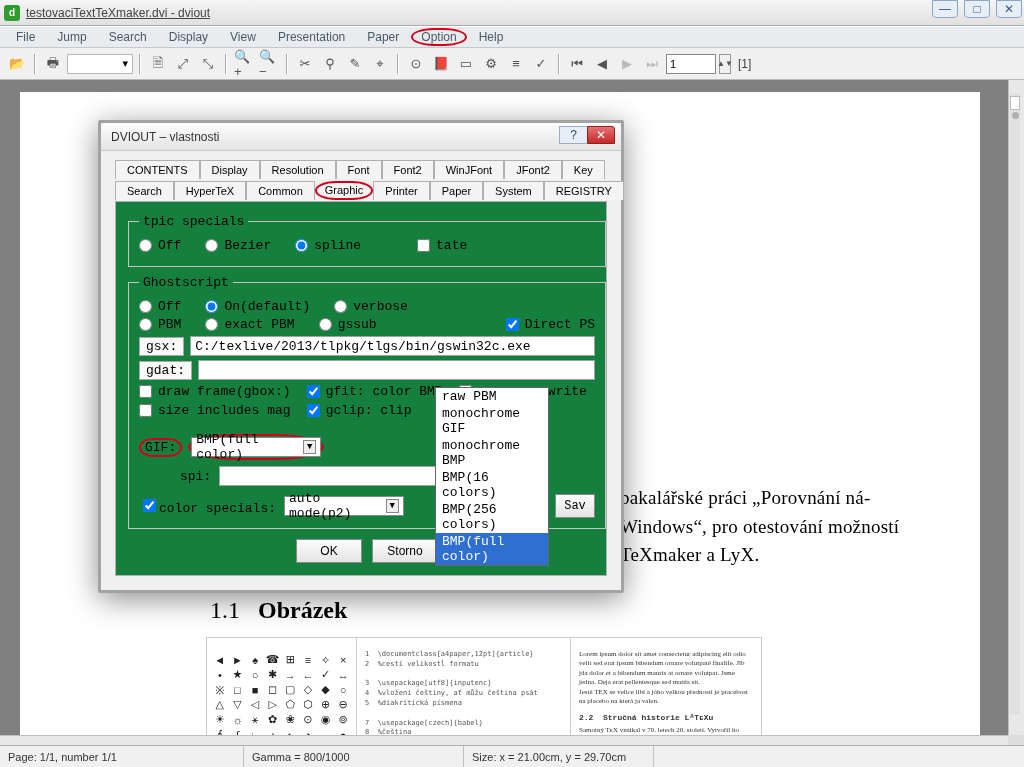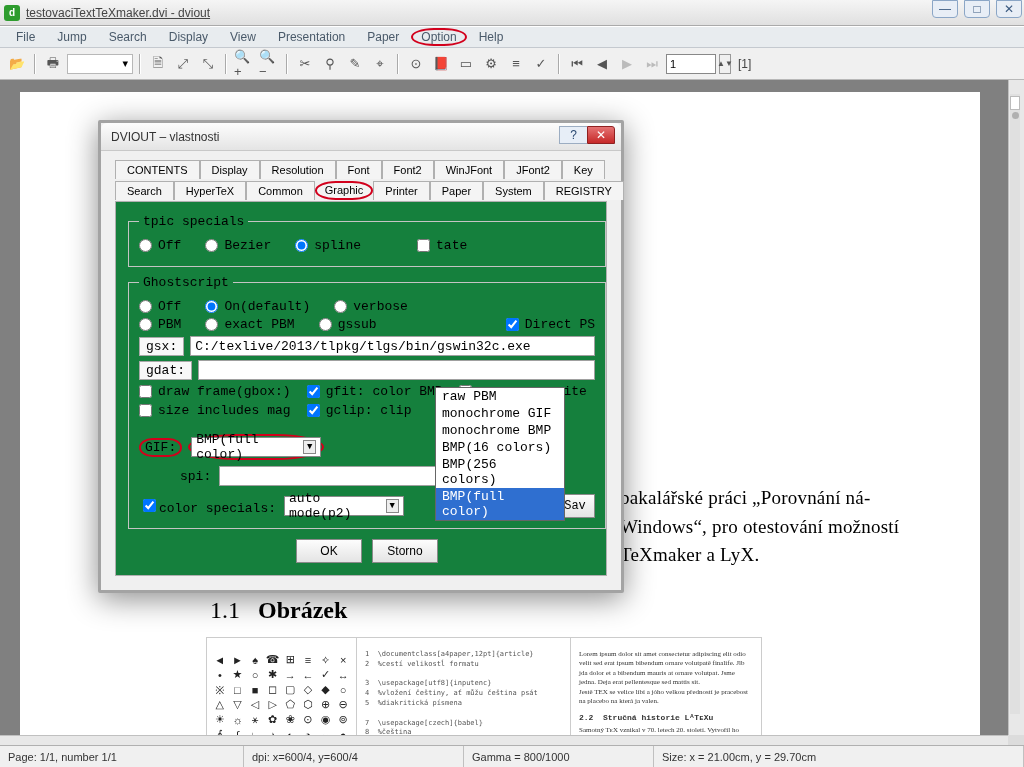--- a/index.html
+++ b/index.html
@@ -210,21 +210,21 @@
   .gif-lbl{border:2px solid #d2001c;border-radius:50%/80%;padding:0 4px;font-family:"Courier New",monospace;font-size:13px;}
   .gif-combo {
     height:20px;border:1px solid #888;background:#fff;
     font-family:"Courier New",monospace;font-size:13px;
     display:flex;align-items:center;padding:0 4px;position:relative;
     border-radius: 0;
   }
   .gif-combo-wrap{border:2px solid #d2001c;border-radius:50%/70%;padding:1px;}
   .gif-combo .caret{margin-left:auto;border:1px solid #888;width:14px;height:14px;display:flex;align-items:center;justify-content:center;font-size:9px;background:#eee;}
   .dropdown-list{
-    position:absolute;left:435px;top:387px;width:130px;
+    position:absolute;left:435px;top:387px;width:114px;
     background:#fff;border:1px solid #666;
     font-family:"Courier New",monospace;font-size:13px;
     z-index:50;
   }
   .dropdown-list div{padding:1px 6px;}
   .dropdown-list div.sel{background:#2f6fd0;color:#fff;}
   .dlg-btn{min-width:66px;height:24px;border:1px solid #8a8a8a;background:linear-gradient(#fdfdfd,#e4e4e4);font-size:12px;display:flex;align-items:center;justify-content:center;}
   .spi-row{display:flex;align-items:center;gap:8px;margin-top:6px;margin-left:41px;}
   .spi-row .txt-in{width:260px;flex:none;}
   .bottom-options{display:flex;align-items:center;gap:8px;margin-top:8px;font-family:"Courier New",monospace;font-size:13px;}
@@ -390,21 +390,20 @@
 <div class="scroll-v"></div>
 <div class="scroll-h"></div>
 
 <div class="preview-strip">
   <div class="preview-thumb"></div>
   <div class="preview-dot"></div>
 </div>
 
 <div class="statusbar">
   <div class="status-cell">Page: 1/1, number 1/1</div>
-  <div class="status-cell">dpi: x=600/4, y=600/4</div>
   <div class="status-cell">Gamma = 800/1000</div>
   <div class="status-cell">Size: x = 21.00cm, y = 29.70cm</div>
 </div>
 
 <div class="dialog">
   <div class="dlg-titlebar">
     <span class="dlg-title">DVIOUT – vlastnosti</span>
     <div class="dlg-winbtns">
       <div class="dlg-help-btn">?</div>
       <div class="dlg-close-btn">✕</div>

